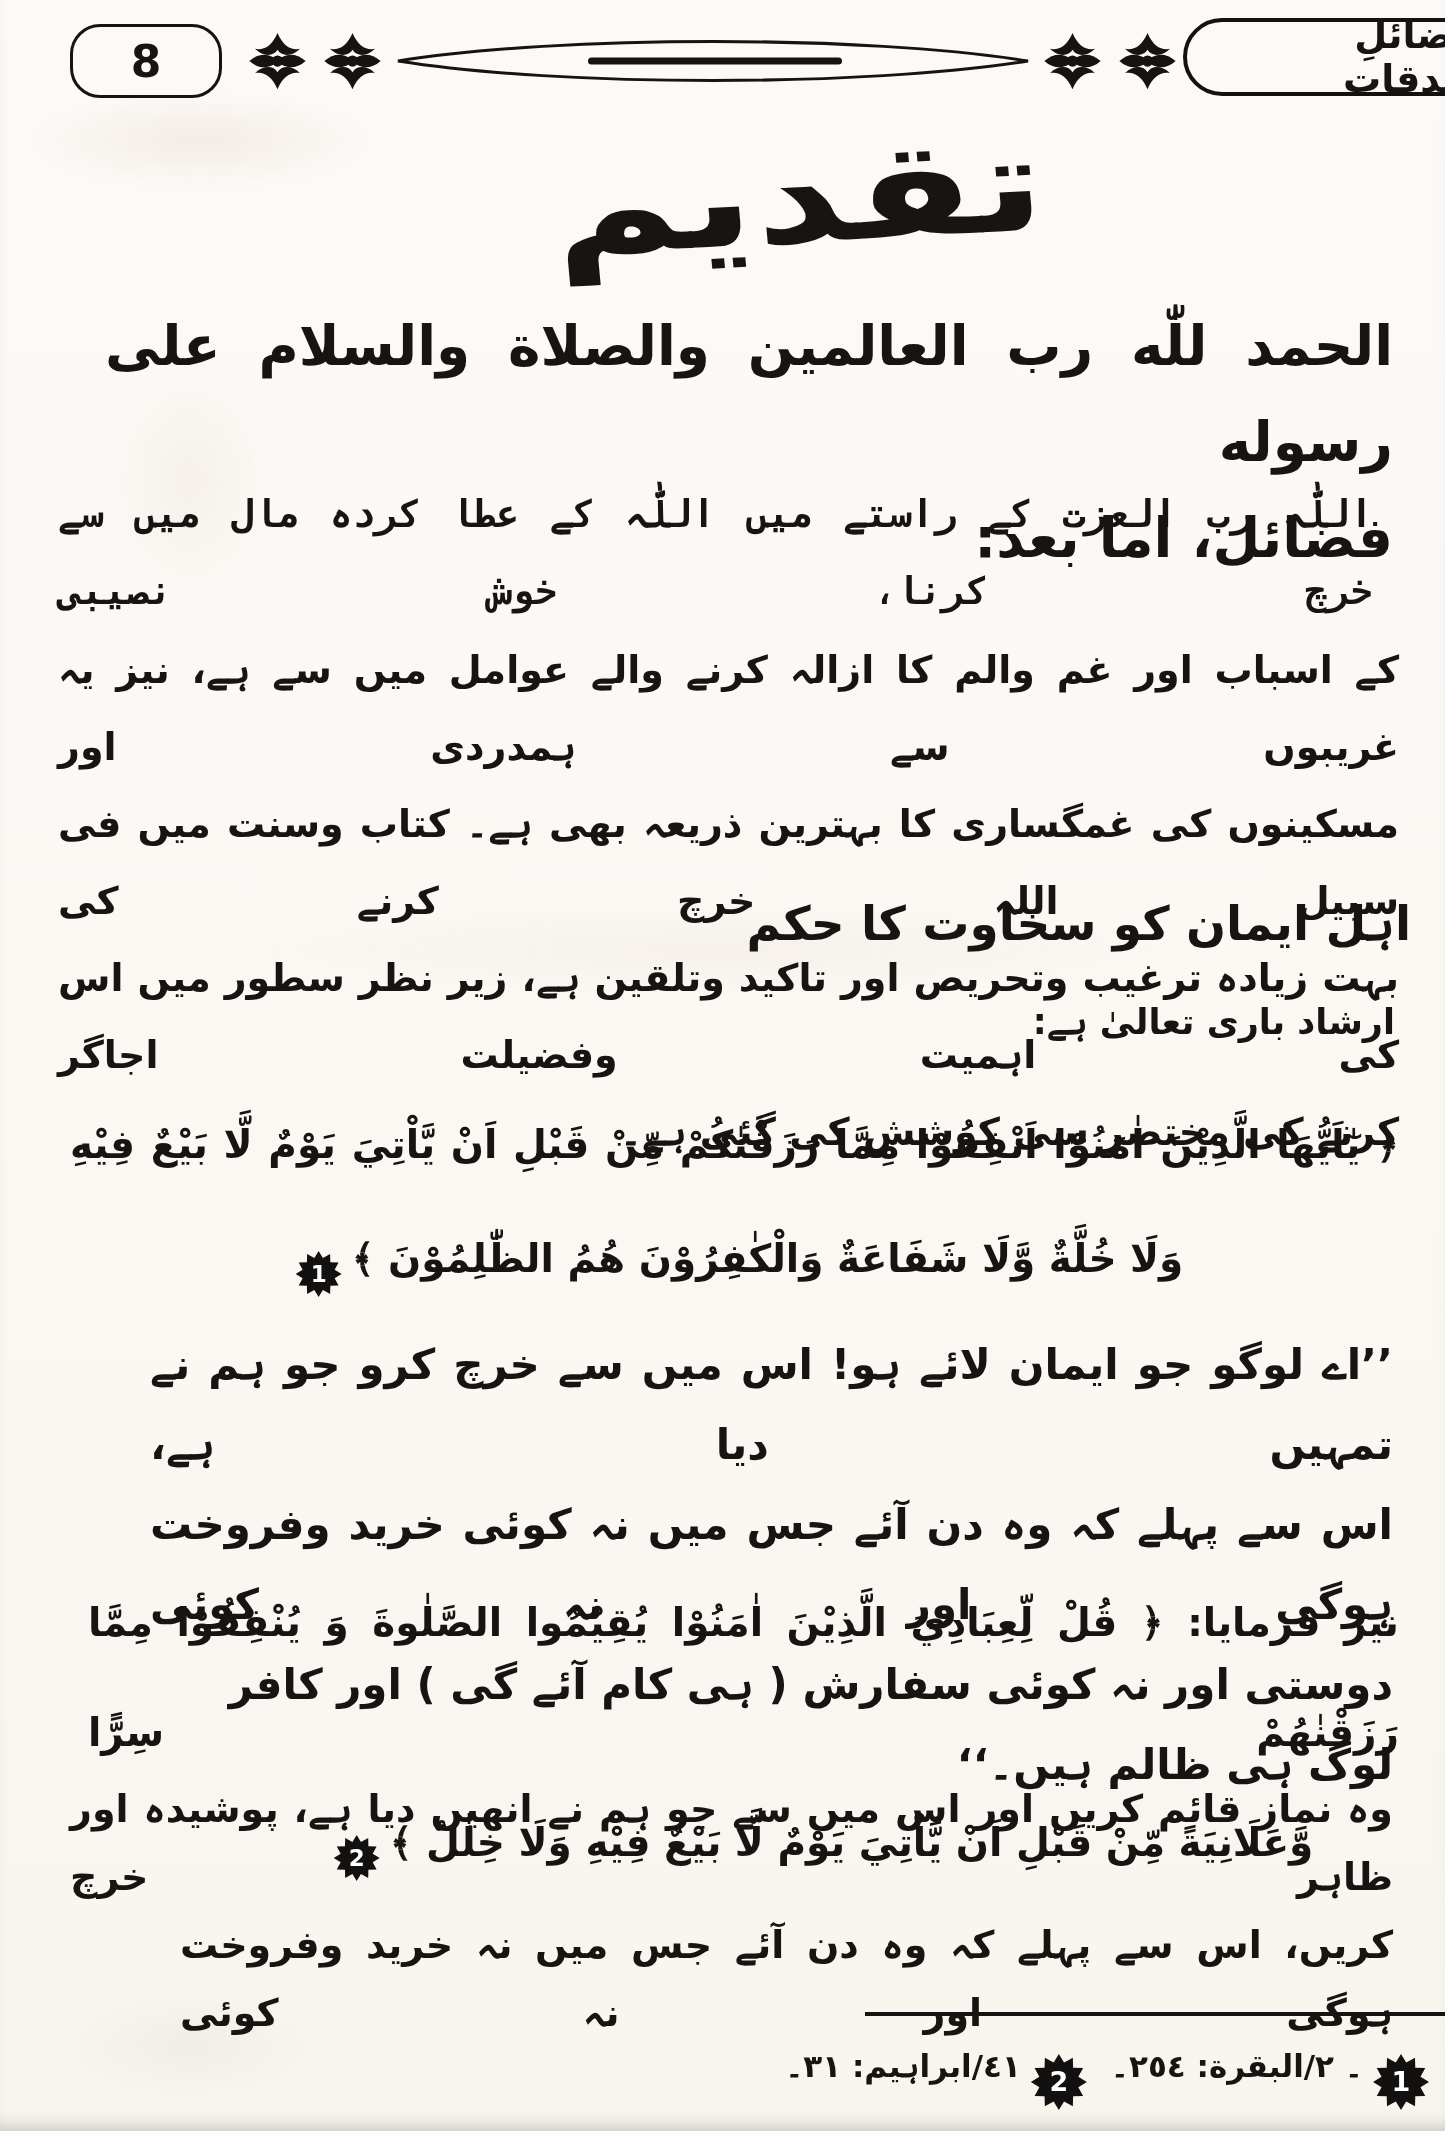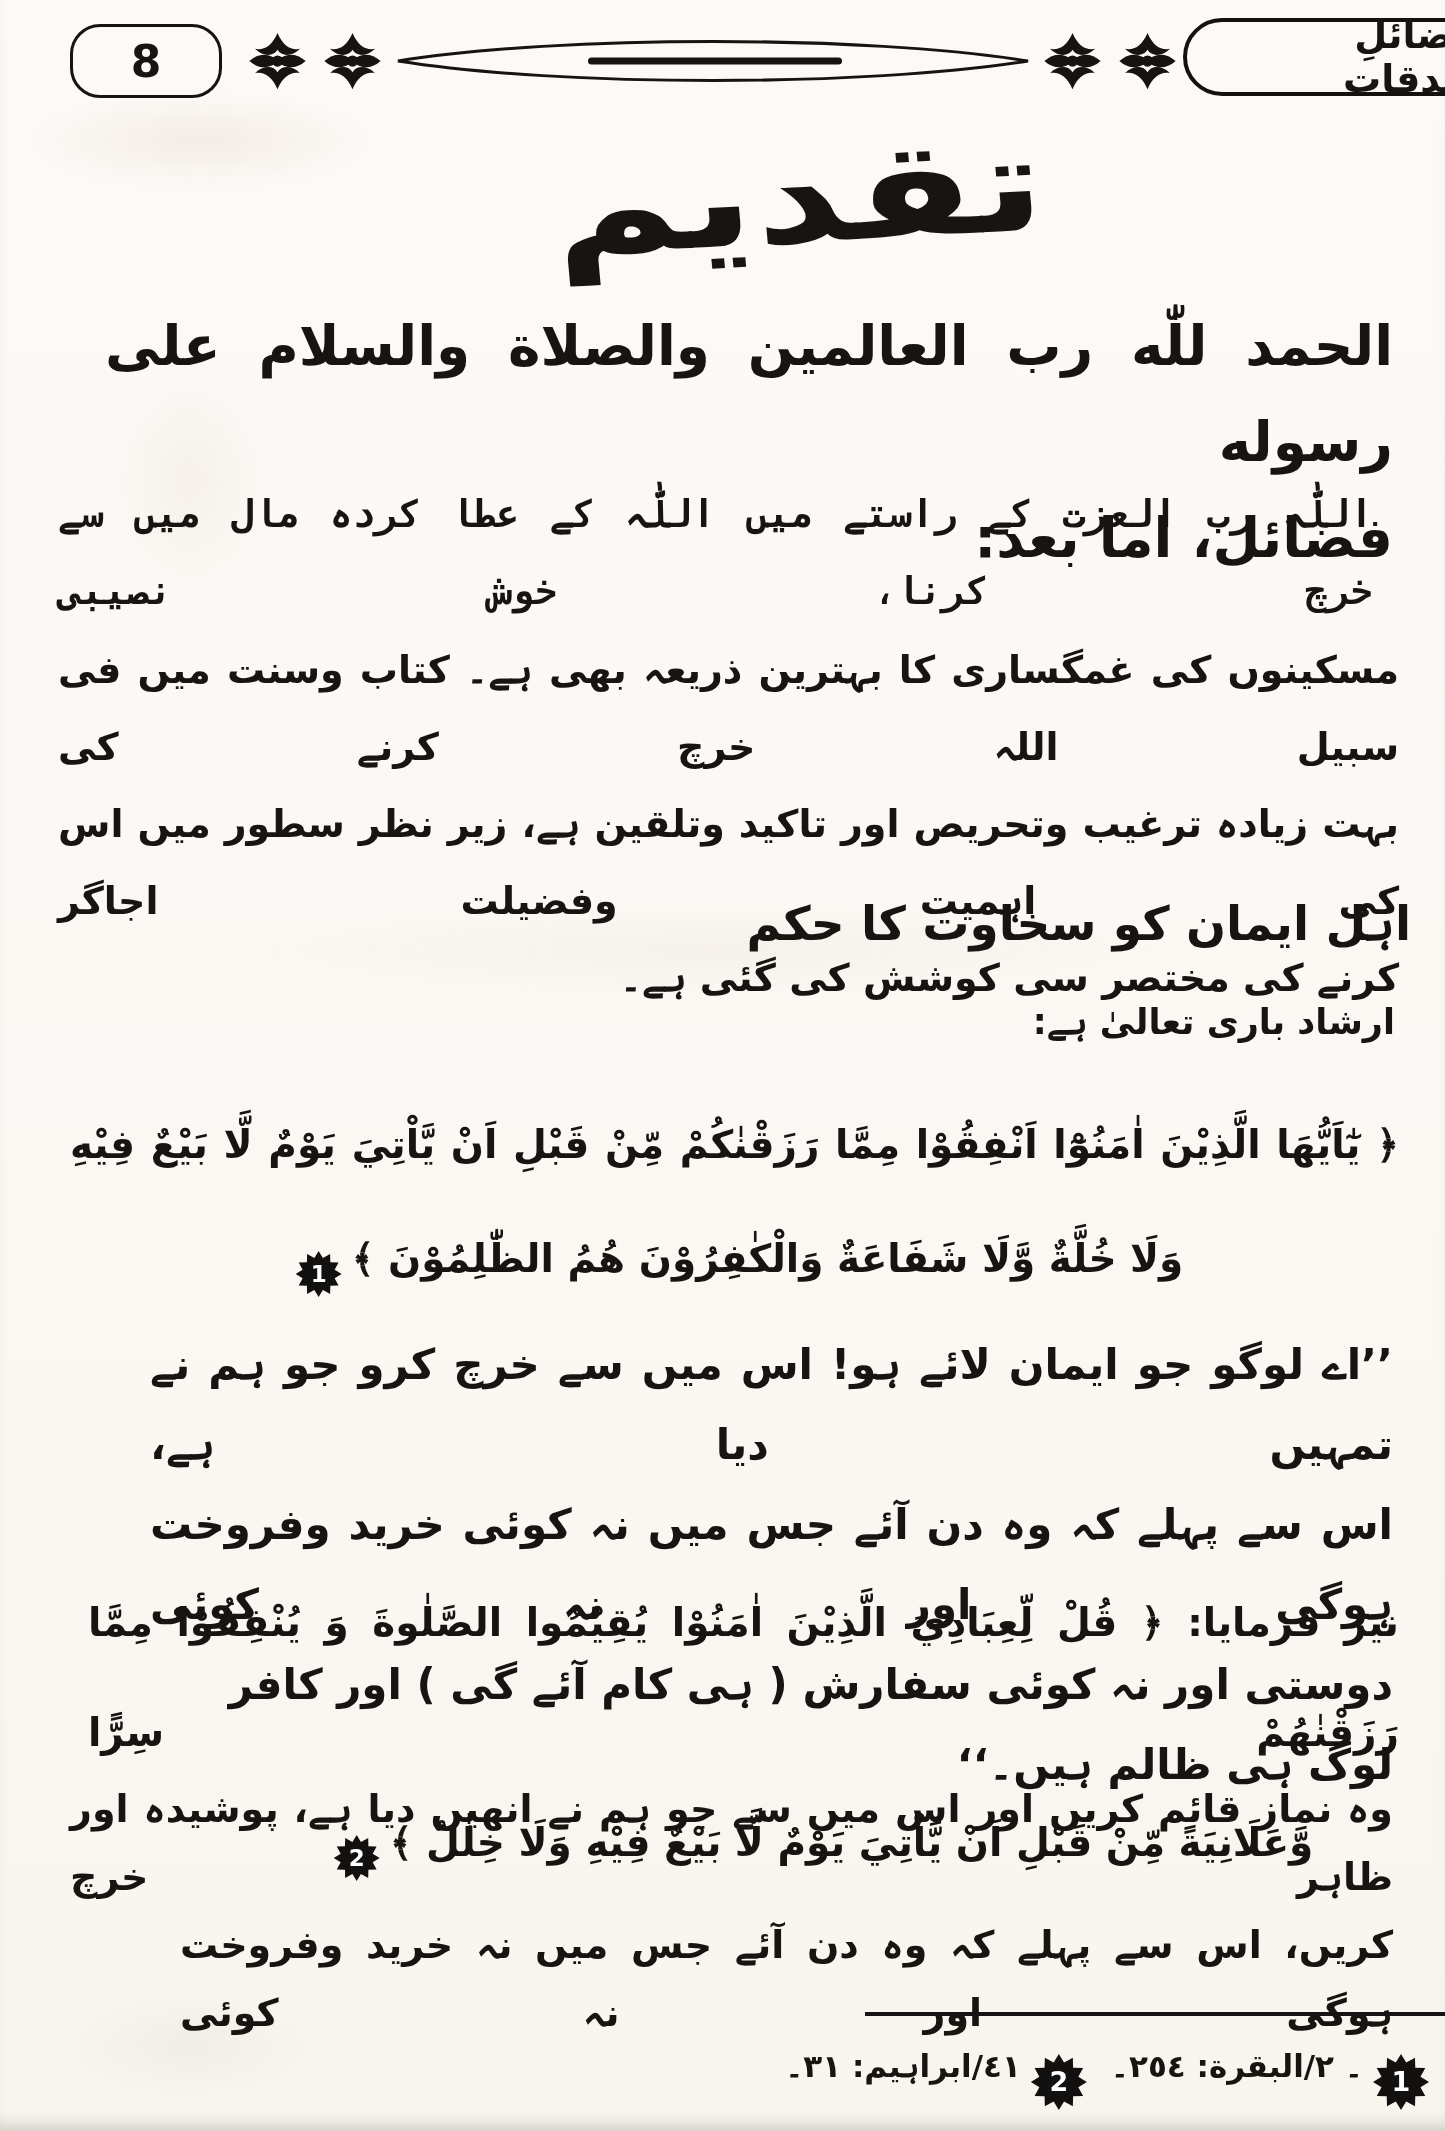--- a/index.html
+++ b/index.html
@@ -142,20 +142,21 @@
 
   <h1 class="main-title">تقدیم</h1>
 
   <div class="blk arabic-opening">
     <div class="ln j">الحمد للّٰه رب العالمين والصلاة والسلام على رسوله</div>
     <div class="ln r">فضائل، اما بعد:</div>
   </div>
 
   <div class="blk intro">
     <div class="ln j first">اللّٰہ رب العزت کے راستے میں اللّٰہ کے عطا کردہ مال میں سے خرچ کرنا، خوش نصیبی</div>
+    <div class="ln j">کے اسباب اور غم والم کا ازالہ کرنے والے عوامل میں سے ہے، نیز یہ غریبوں سے ہمدردی اور</div>
     <div class="ln j">مسکینوں کی غمگساری کا بہترین ذریعہ بھی ہے۔ کتاب وسنت میں فی سبیل اللہ خرچ کرنے کی</div>
     <div class="ln j">بہت زیادہ ترغیب وتحریص اور تاکید وتلقین ہے، زیر نظر سطور میں اس کی اہمیت وفضیلت اجاگر</div>
     <div class="ln r">کرنے کی مختصر سی کوشش کی گئی ہے۔</div>
   </div>
 
   <h2 class="blk heading" style="margin:0;">اہل ایمان کو سخاوت کا حکم</h2>
   <div class="blk leadin">ارشاد باری تعالیٰ ہے:</div>
 
   <div class="blk verse1">
     <div class="ln j">﴿ يٰٓاَيُّهَا الَّذِيْنَ اٰمَنُوْٓا اَنْفِقُوْا مِمَّا رَزَقْنٰكُمْ مِّنْ قَبْلِ اَنْ يَّاْتِيَ يَوْمٌ لَّا بَيْعٌ فِيْهِ</div>

